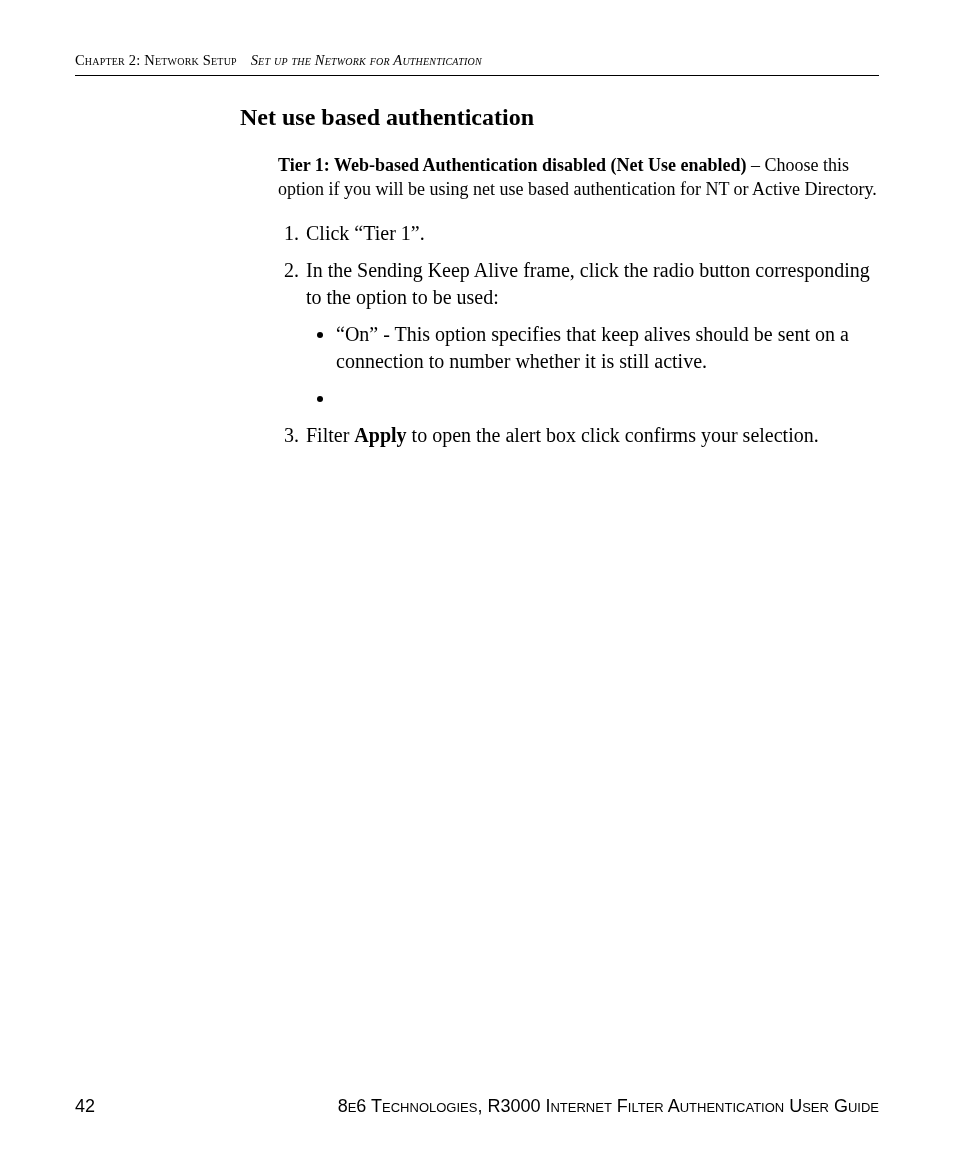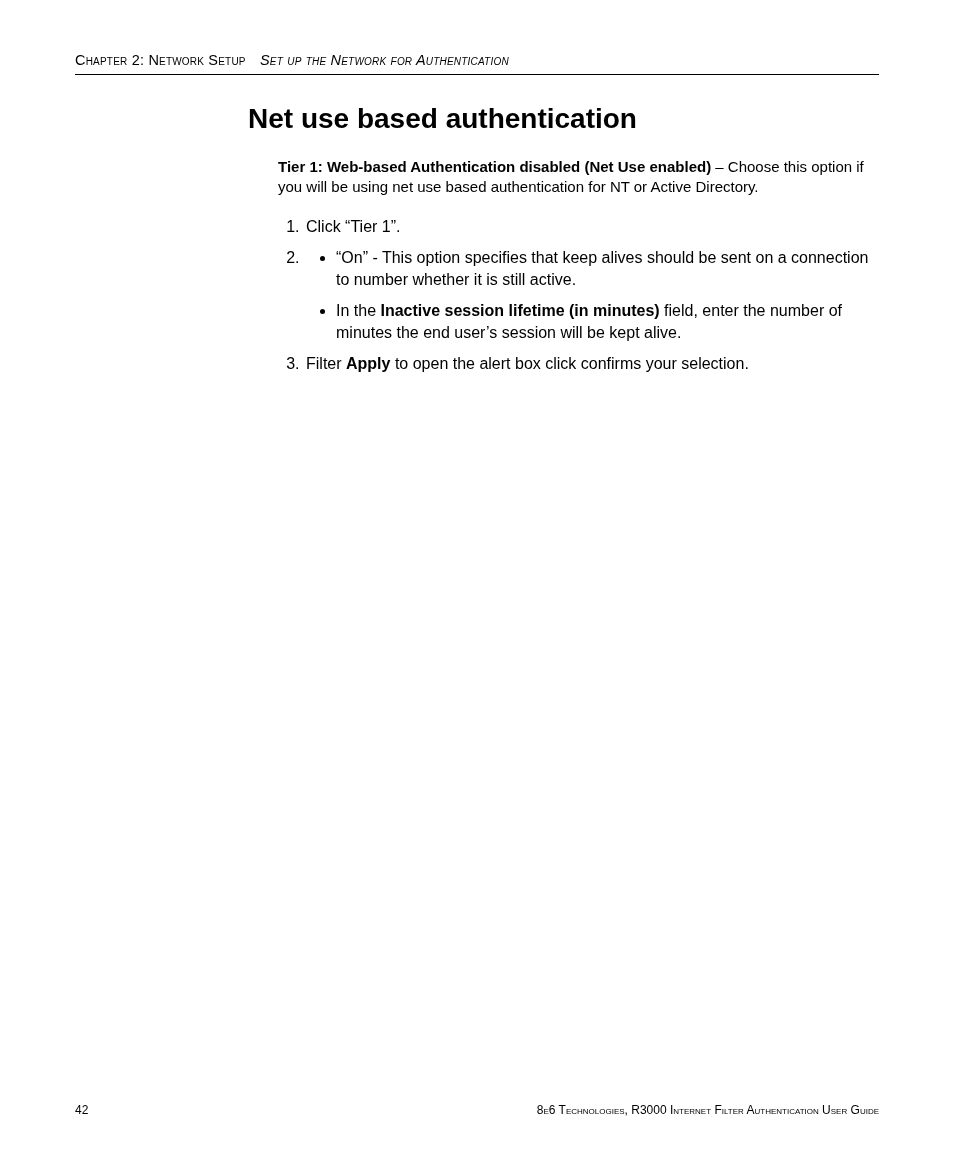--- a/index.html
+++ b/index.html
@@ -9,51 +9,52 @@
     background: #fff;
     color: #000;
     width: 954px;
     height: 1159px;
     position: relative;
     box-sizing: border-box;
   }
   .page {
     padding: 52px 75px 0 75px;
     box-sizing: border-box;
+    font-family: Liberation Serif, serif;
   }
   .header-line {
     font-size: 14.5px;
     padding-bottom: 6px;
     border-bottom: 1px solid #000;
     margin-bottom: 28px;
     letter-spacing: 0.2px;
   }
   .sc { font-variant: small-caps; }
   .header-left { }
   .header-right { font-style: italic; margin-left: 10px; }
   .content {
     margin-left: 165px; 
   }
   h2 {
-    font-size: 28px;
-    margin: 0 0 22px 8px;
+    font-size: 24px;
+    margin: 0 0 22px 0;
     font-weight: bold;
   }
   .body-indent {
     margin-left: 38px;
   }
   p.intro {
-    font-size: 15px;
+    font-size: 18px;
     line-height: 1.35;
     margin: 4px 0 18px 0;
   }
   ol.steps {
     margin: 0;
     padding: 0 0 0 26px;
-    font-size: 16px;
+    font-size: 20px;
     line-height: 1.35;
   }
   ol.steps > li {
     margin-bottom: 10px;
     padding-left: 2px;
   }
   ul.bullets {
     list-style-type: disc;
     margin: 10px 0 0 0;
     padding-left: 30px;
@@ -65,21 +66,21 @@
     margin-top: 10px;
   }
   .bold { font-weight: bold; }
   .footer {
     position: absolute;
     bottom: 42px;
     left: 75px;
     right: 75px;
     display: flex;
     justify-content: space-between;
-    font-size: 12px;
+    font-size: 18px;
   }
   .footer-right { }
 </style>
 </head>
 <body>
 
 <div class="page">
   <div class="header-line">
     <span class="header-left sc">Chapter 2: Network Setup</span>
     <span class="header-right sc">Set up the Network for Authentication</span>
@@ -91,28 +92,26 @@
     <div class="body-indent">
       <p class="intro">
         <span class="bold">Tier 1: Web-based Authentication disabled (Net Use enabled)</span><span> – Choose this option if you will be using net use based authentication for NT or Active Directory.</span>
       </p>
 
       <ol class="steps">
         <li>
           <span>Click “Tier 1”.</span>
         </li>
         <li>
+          <span>In the Sending Keep Alive frame, click the radio button corresponding to the option to be used:</span>
           <ul class="bullets">
             <li>
               <span>“On” - This option specifies that keep alives should be sent on a connection to number whether it is still active.</span>
             </li>
             <li>
-              <div class="sub-note">
-                <span>In the </span><span class="bold">Inactive session lifetime (in minutes)</span><span> field, enter the number of minutes the end user’s session will be kept alive.</span>
-              </div>
             </li>
           </ul>
         </li>
         <li>
           <span>Filter </span><span class="bold">Apply</span><span> to open the alert box click confirms your selection.</span>
         </li>
       </ol>
     </div>
   </div>
 </div>

